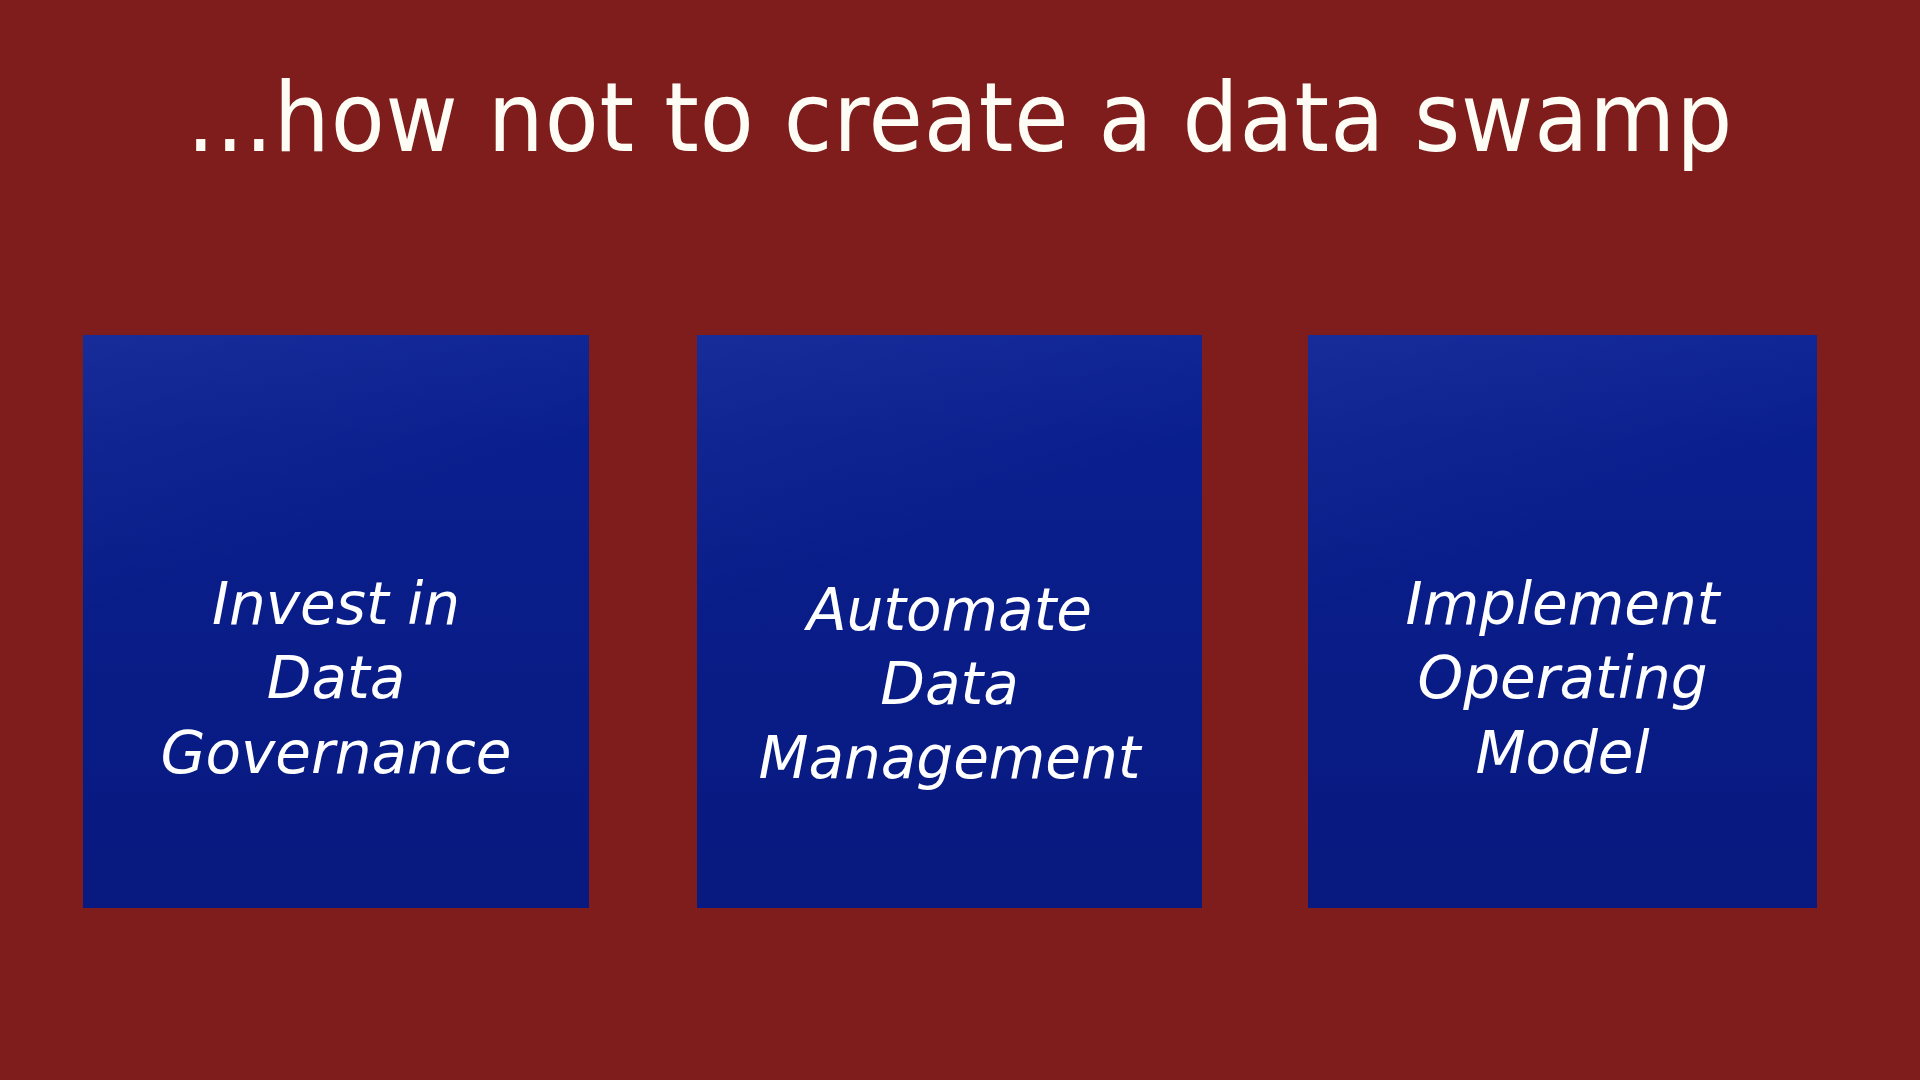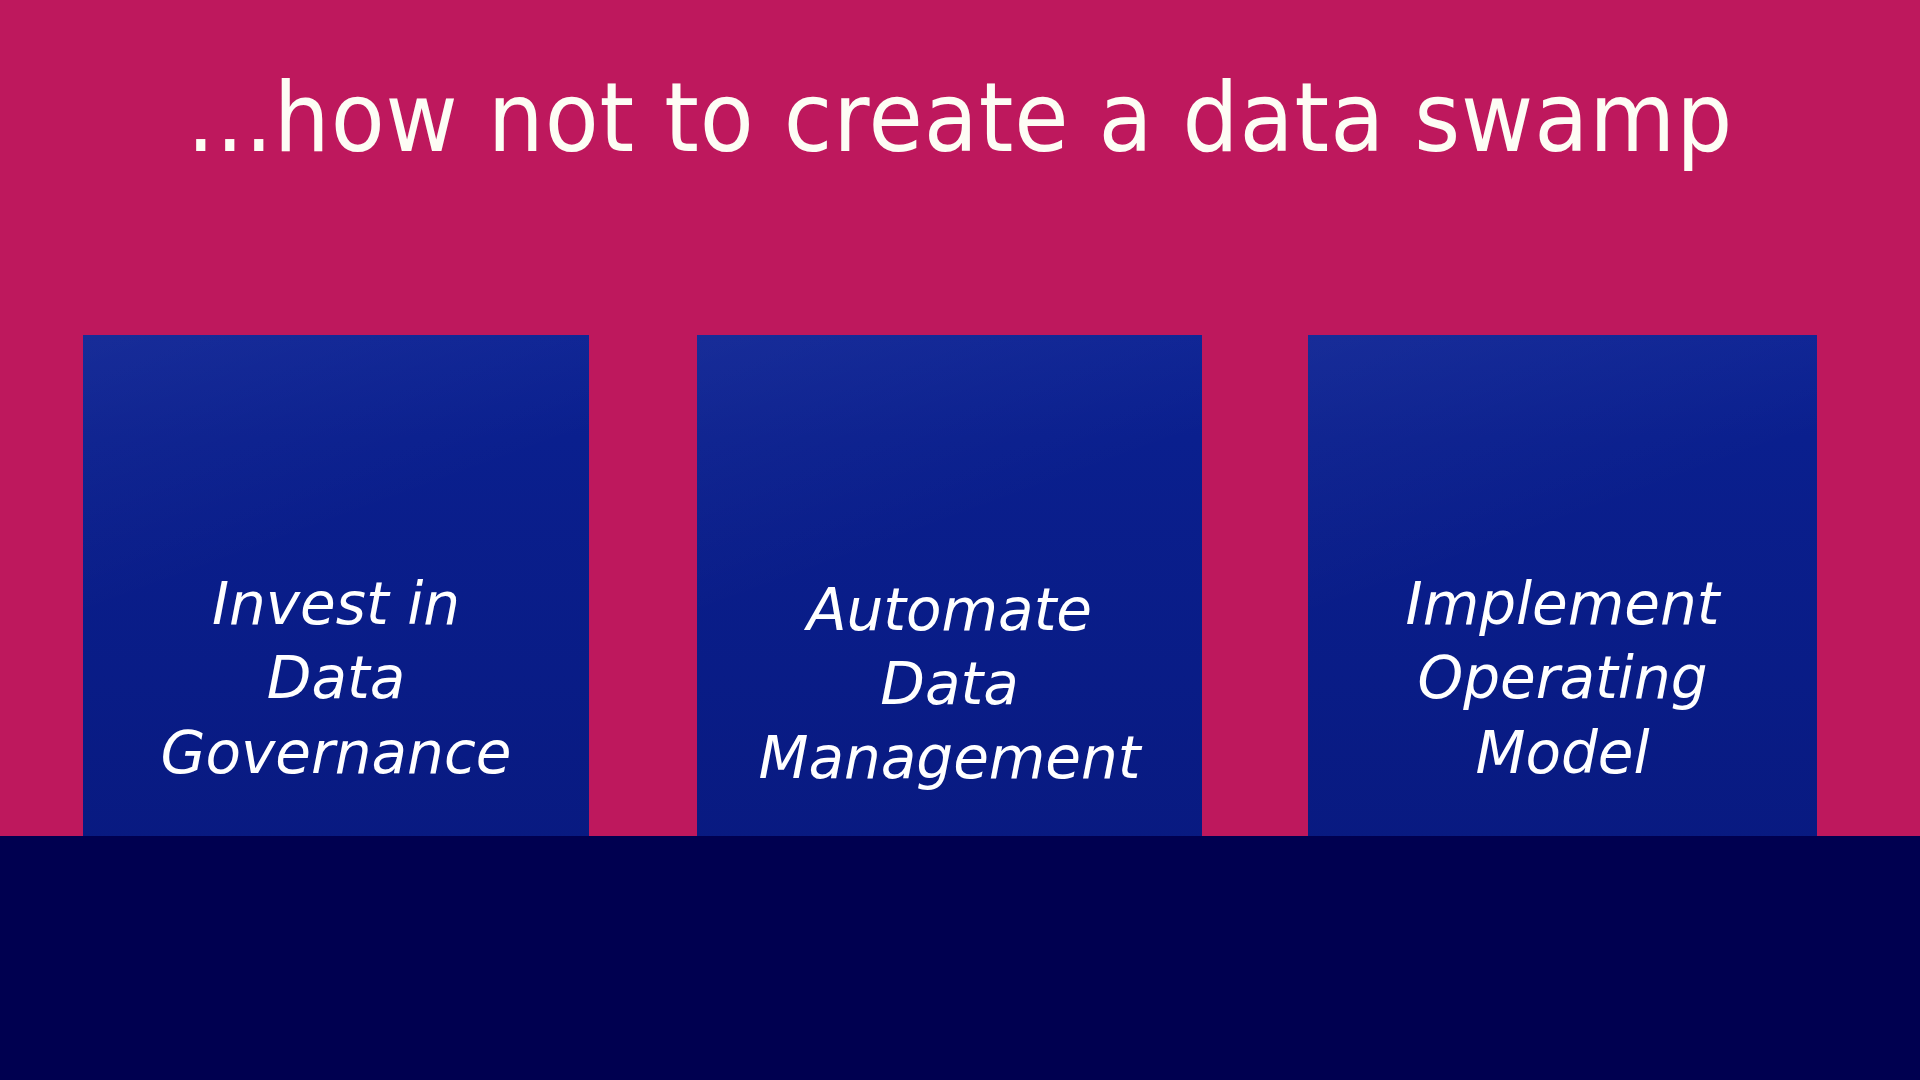--- a/index.html
+++ b/index.html
@@ -4,22 +4,22 @@
 <title>Slide</title>
 <style>
   html, body {
     margin: 0;
     padding: 0;
     background: #000050;
   }
   #slide {
     position: relative;
     width: 1920px;
-    height: 836px;
-    background: #be185d;
+    height: 1080px;
+    background: #7f1d1d;
     overflow: hidden;
     font-family: "Liberation Sans", sans-serif;
   }
 
   
   #slide-title {
     position: absolute;
     left: 0;
     top: 68px;
     width: 1920px;

